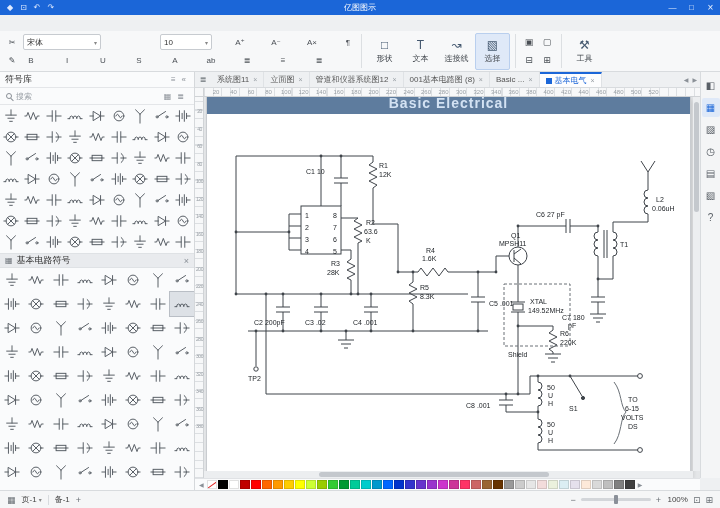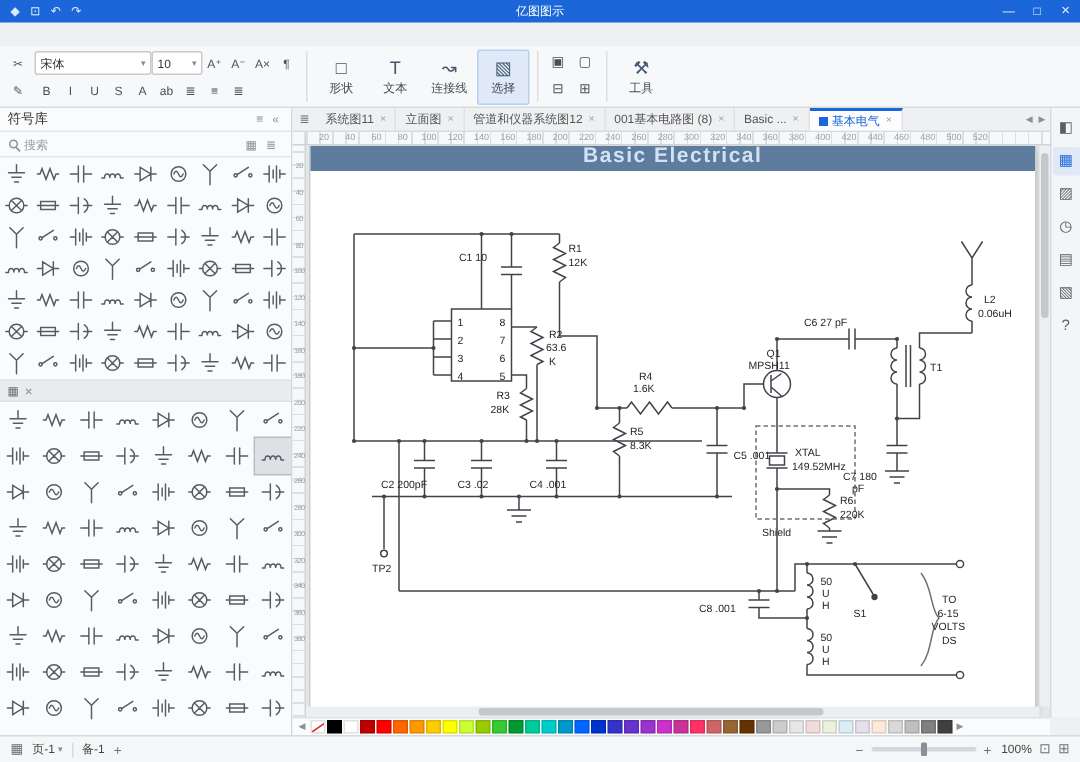--- a/index.html
+++ b/index.html
@@ -15,23 +15,23 @@
 .wc-close{font-size:10px;}
 
 .menubar{position:absolute;top:15px;left:0;right:0;height:16px;background:#1b66d8;display:flex;padding-left:3px;}
 .menu-item{padding:0 10px;font-size:9px;color:#e8f0ff;display:flex;align-items:center;}
 .menu-item.active{background:#f7f8f9;color:#1b66d8;}
 
 .toolbar{position:absolute;top:31px;left:0;right:0;height:41px;background:#f7f8f9;border-bottom:1px solid #d8dbde;display:flex;align-items:center;padding:1px 4px;gap:3px;}
 .tb-stack{display:flex;flex-direction:column;gap:3px;}
 .tbic2{width:16px;height:15px;display:flex;align-items:center;justify-content:center;font-size:8px;color:#4a4f55;border-radius:2px;}
 .tb-main{display:flex;flex-direction:column;gap:3px;}
-.tb-row{display:flex;gap:0;align-items:center;}
+.tb-row{display:flex;gap:20px;align-items:center;}
 .select{height:16px;background:#fff;border:1px solid #c7cbd0;border-radius:2px;display:flex;align-items:center;justify-content:space-between;font-size:8px;color:#333;padding:0 3px;width:78px;}
-.select.narrow{width:34px;}
+.select.narrow{width:52px;margin-left:39px;}
 .chev{font-size:6px;color:#888;}
 .vsep{width:1px;height:34px;background:#dcdfe2;margin:0 2px;}
 .bigbtns{display:flex;gap:1px;}
 .bigbtn{width:35px;height:37px;display:flex;flex-direction:column;align-items:center;justify-content:center;border:1px solid transparent;border-radius:2px;gap:1px;}
 .bigbtn.active{background:#dfe9f8;border-color:#b9cfee;}
 .bigicon{font-size:12px;color:#44586f;line-height:13px;}
 .biglabel{font-size:8px;color:#454a50;}
 .midicons{display:grid;grid-template-columns:17px 17px;grid-auto-rows:17px;gap:1px;}
 .tbic3{width:16px;height:16px;display:flex;align-items:center;justify-content:center;font-size:9px;color:#4a4f55;}
 
@@ -536,20 +536,21 @@
           </svg>
         </div>
         <div class="sym-cell">
           <svg viewBox="0 0 18 18" width="16" height="16" fill="none" stroke="#565c63" stroke-width="1.1" stroke-linecap="round">
             <path d="M1,9H7M11,9H17M7,3V15M11,3V15"></path>
           </svg>
         </div>
       </div>
     <div class="lp-section">
       <span class="sec-ic">▦</span>
+      <span class="sec-title">基本电路符号</span>
       <span class="sec-x">×</span>
     </div>
     <div class="symgrid bottom">
         <div class="sym-cell">
           <svg viewBox="0 0 18 18" width="16" height="16" fill="none" stroke="#565c63" stroke-width="1.1" stroke-linecap="round">
             <path d="M9,2V8M3,8H15M5.5,11.5H12.5M7.5,15H10.5"></path>
           </svg>
         </div>
         <div class="sym-cell">
           <svg viewBox="0 0 18 18" width="16" height="16" fill="none" stroke="#565c63" stroke-width="1.1" stroke-linecap="round">

